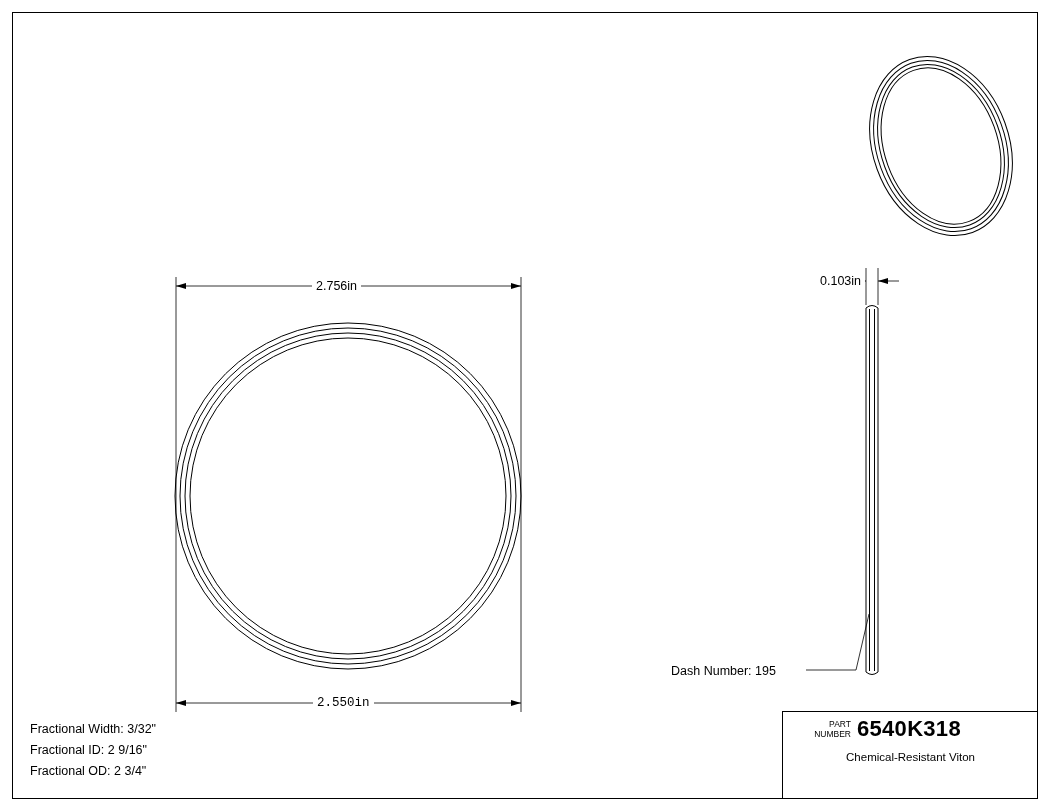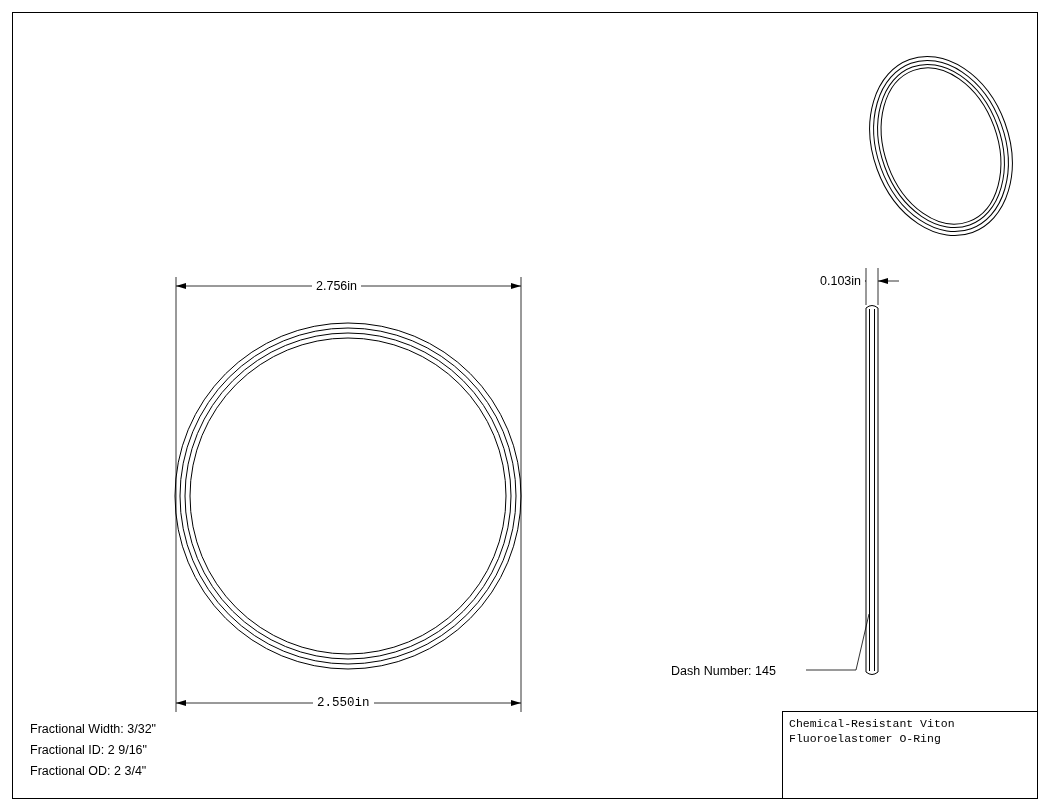--- a/index.html
+++ b/index.html
@@ -79,25 +79,25 @@
     width: 48px;
     margin-right: 6px;
     color: #000;
   }
   #partnum-value {
     font-size: 22px;
     font-weight: bold;
     letter-spacing: 0.3px;
   }
   #desc-block {
+    text-align: center;
     font-size: 11.5px;
     line-height: 15px;
     margin-top: 4px;
     padding: 0 6px;
-    font-family: Liberation Mono, monospace;
   }
 </style>
 </head>
 <body>
 
 <div id="sheet">
 
   <div class="border-rect"></div>
 
   <svg class="overlay" viewBox="0 0 1050 811">
@@ -155,28 +155,34 @@
     </g>
 
     <g stroke="#000000" stroke-width="0.8" fill="none">
       <path d="M806,670 L856,670 L869,614"></path>
     </g>
   </svg>
 
   <div class="dim-lbl" style="left:312px; top:279px;">2.756in</div>
   <div class="dim-lbl" style="left:313px; top:696px;font-family:Liberation Mono, monospace;">2.550in</div>
   <div class="dim-lbl" style="left:816px; top:274px;">0.103in</div>
-  <div class="lbl" style="left:671px; top:664px;">Dash Number: 145</div>
+  <div class="lbl" style="left:671px; top:664px;">Dash Number: 195</div>
 
   <div id="spec-list">
     <div>Fractional Width: 3/32"</div>
     <div>Fractional ID: 2 9/16"</div>
     <div>Fractional OD: 2 3/4"</div>
   </div>
 
   <div id="title-block">
+    <div id="partnum-row">
+      <div id="partnum-label">
+        <div>PART</div>
+        <div>NUMBER</div>
+      </div>
+      <div id="partnum-value">6540K318</div>
+    </div>
     <div id="desc-block">
       <div>Chemical-Resistant Viton</div>
-      <div>Fluoroelastomer O-Ring</div>
     </div>
   </div>
 
 </div>
 
 </body></html>

